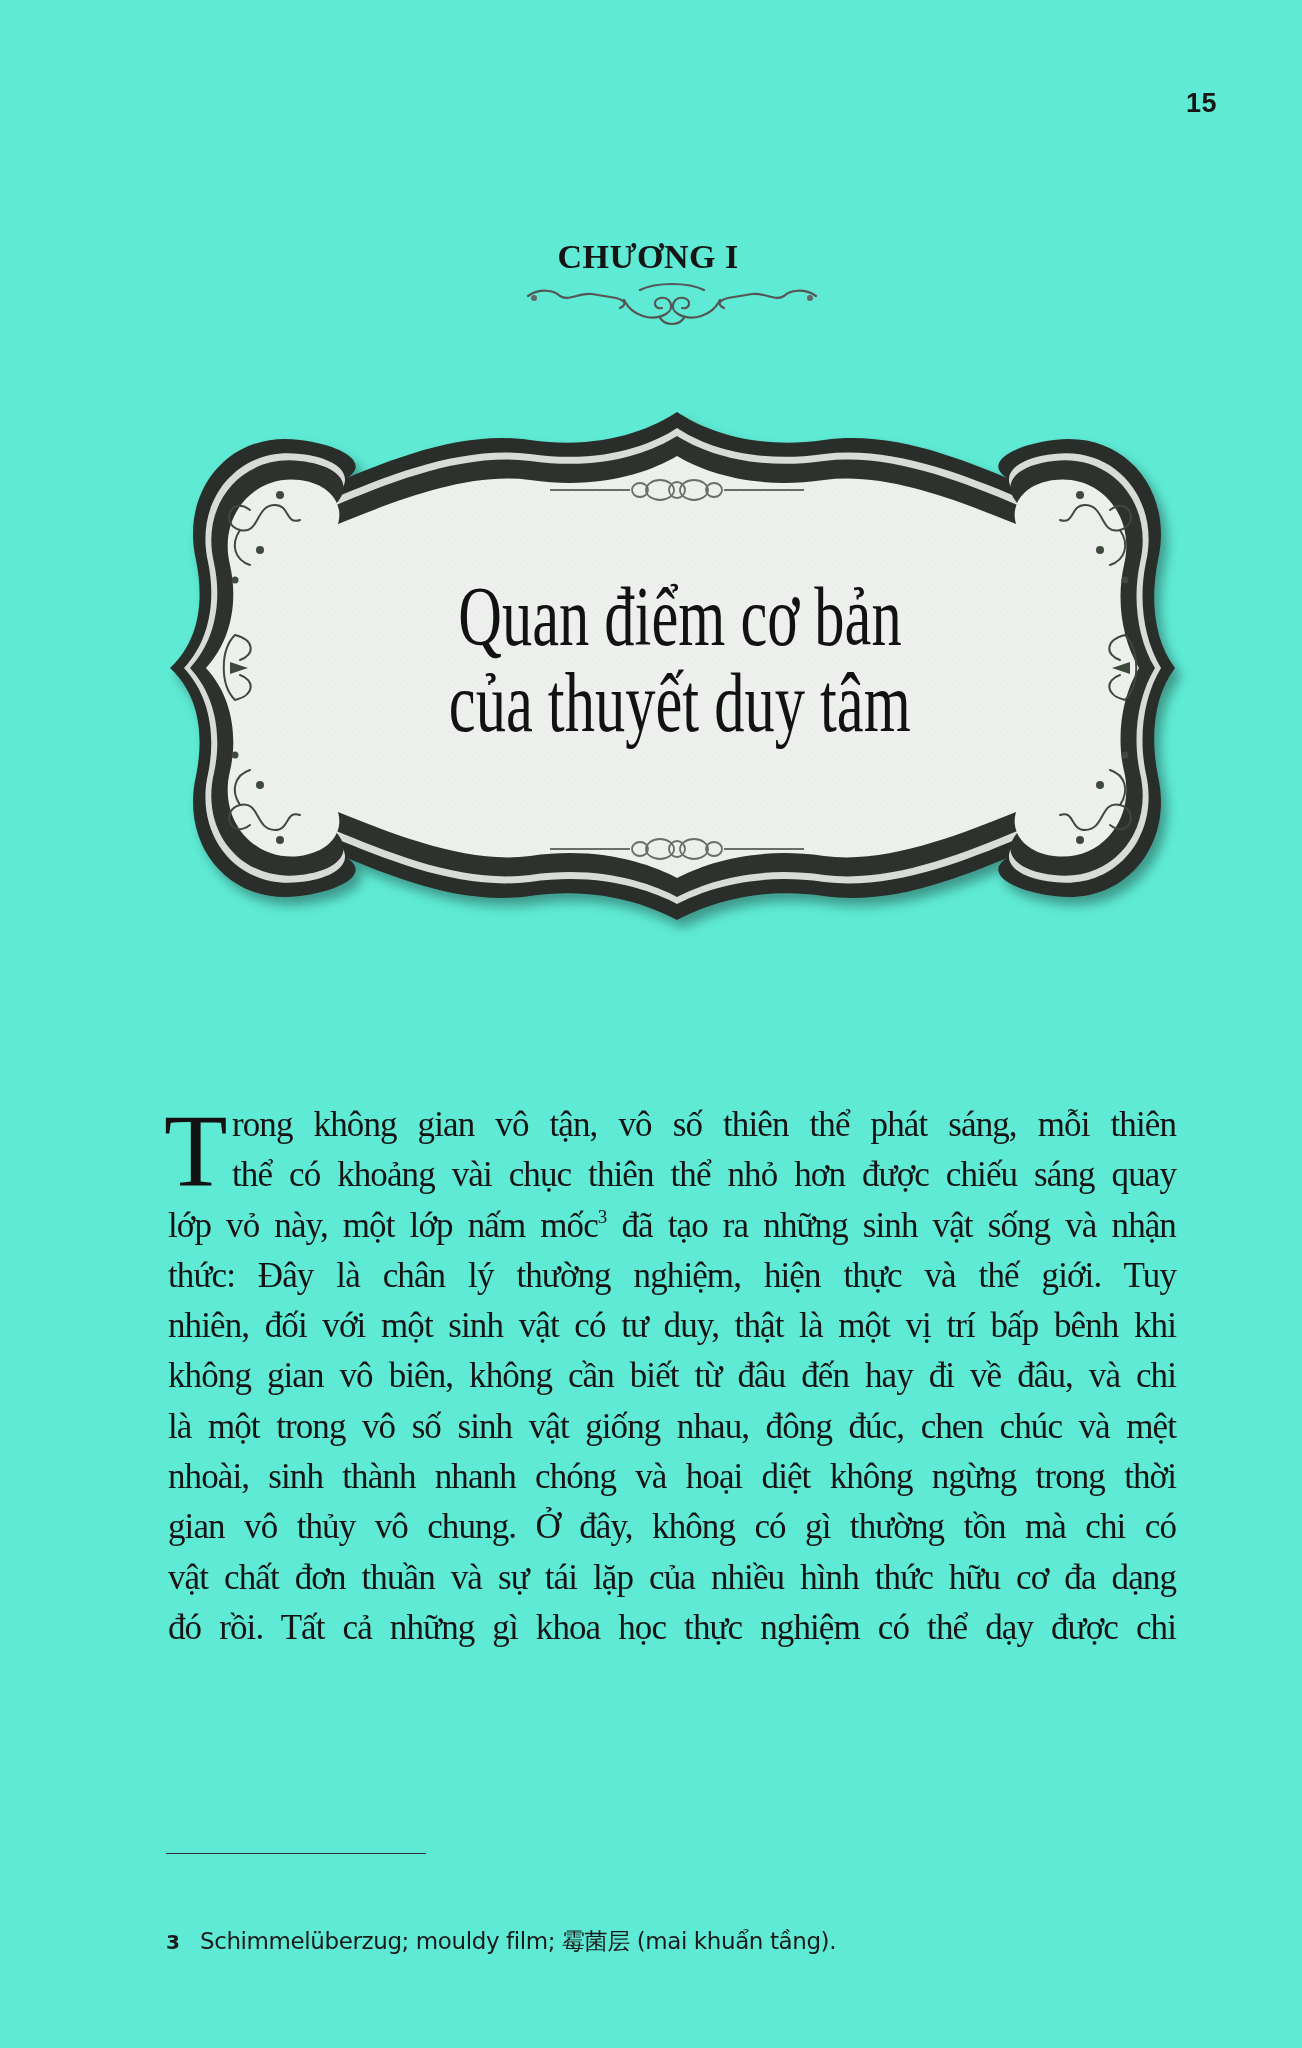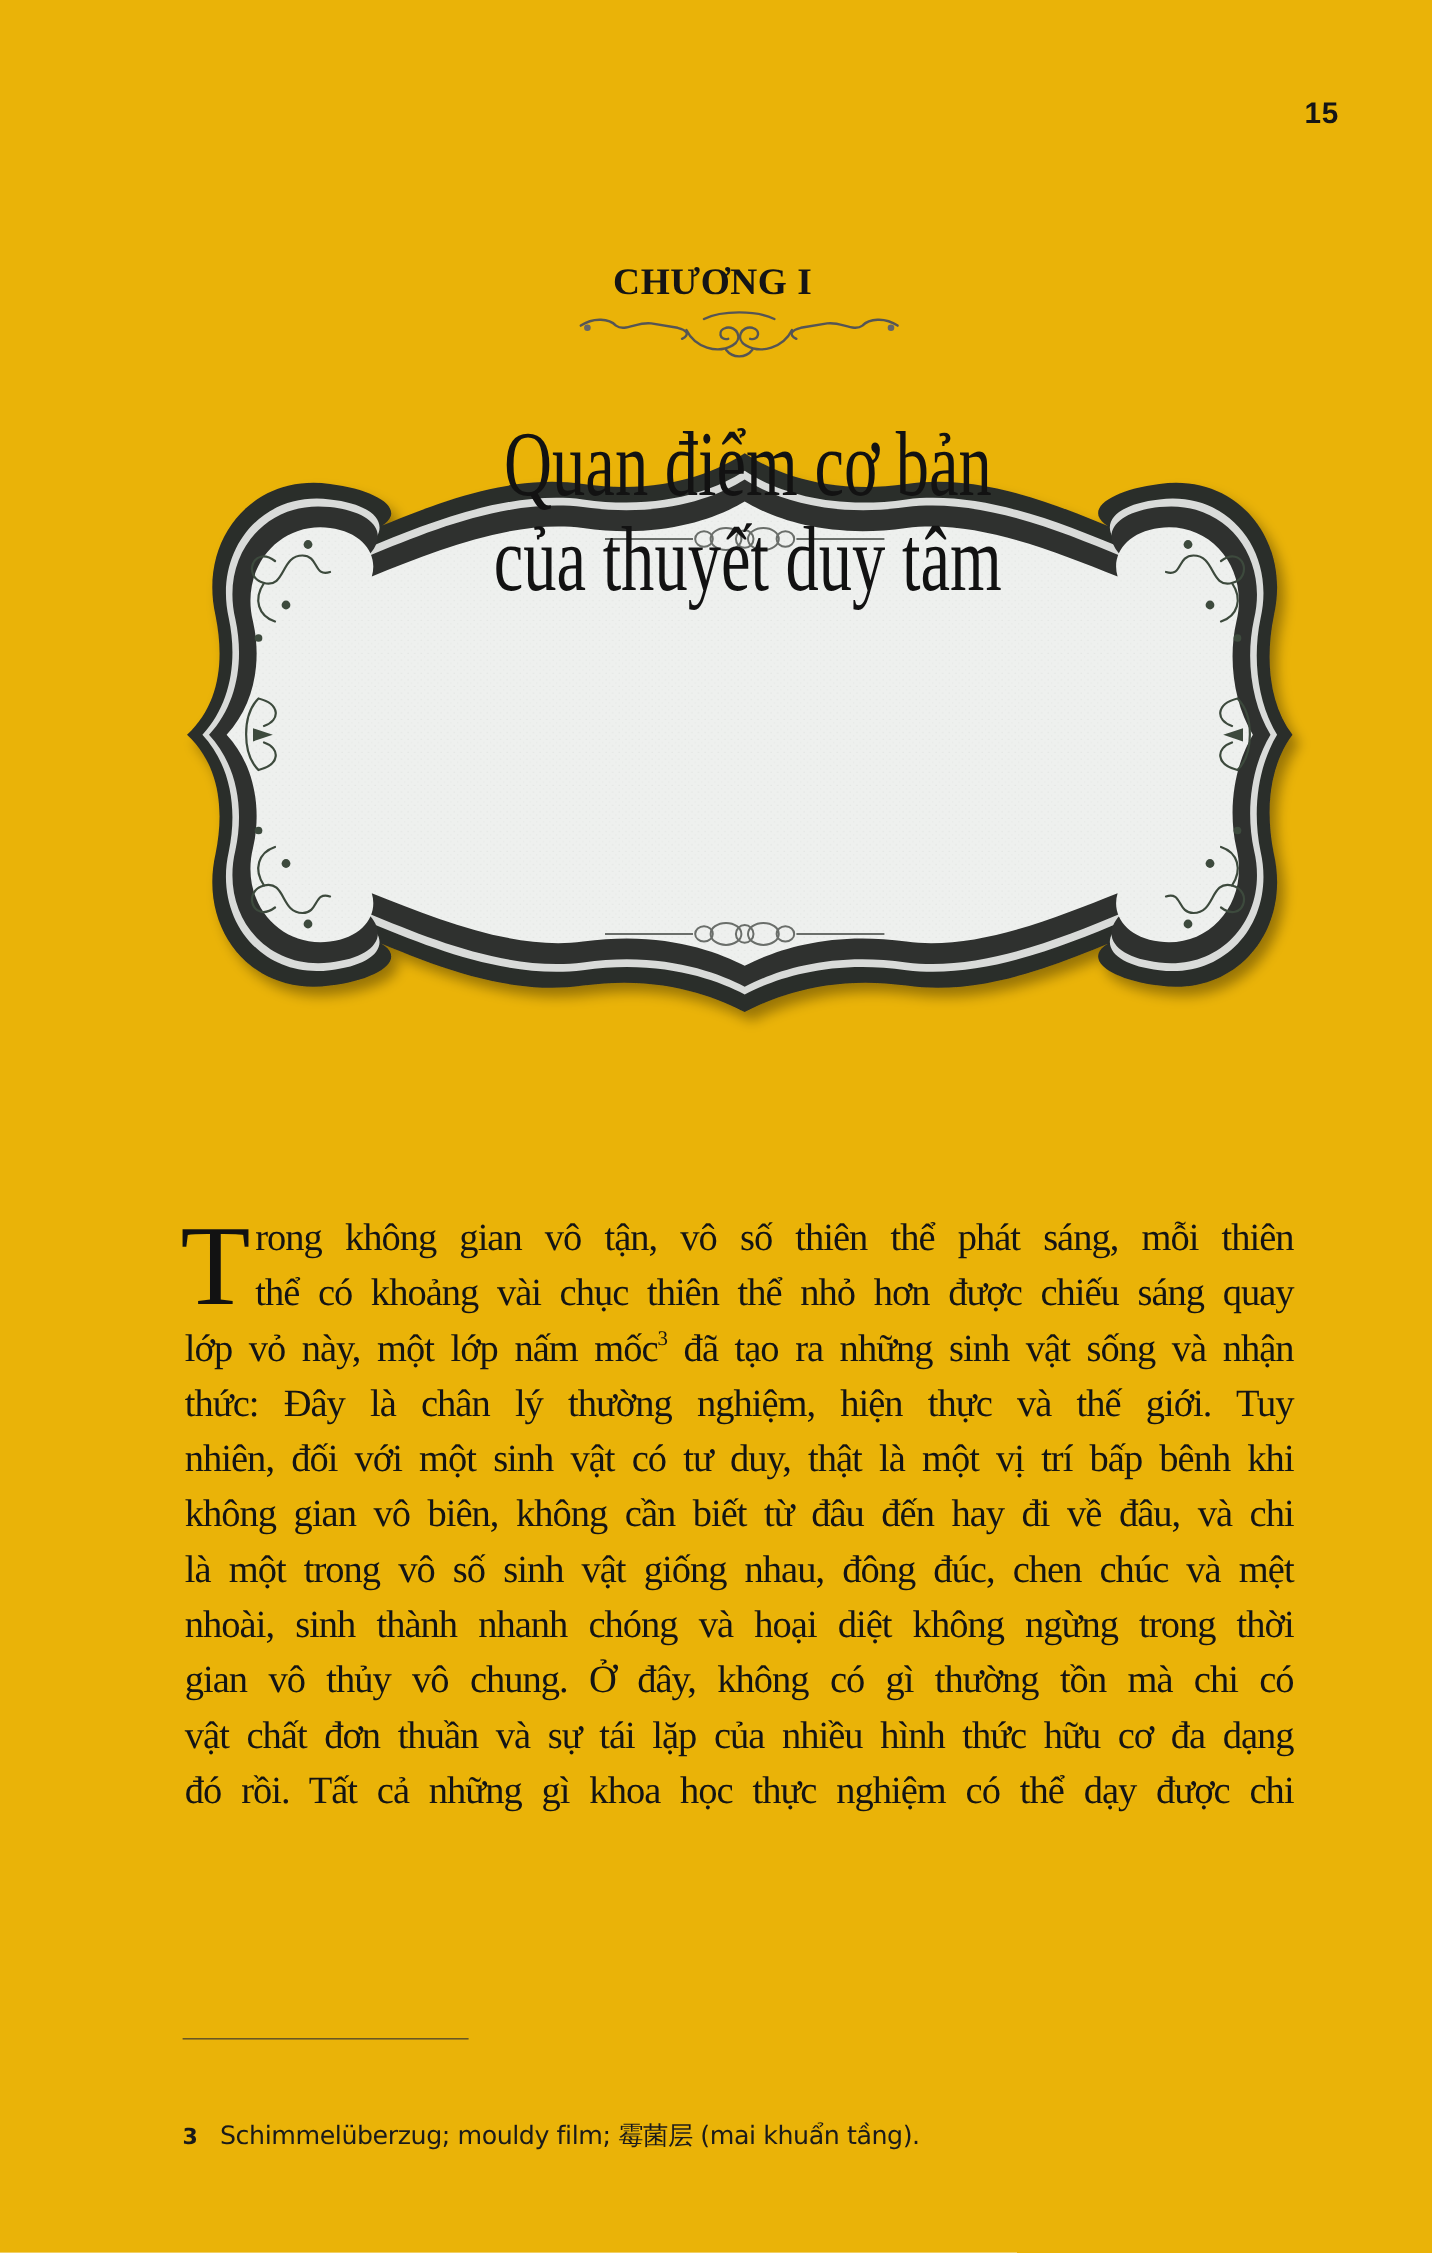--- a/index.html
+++ b/index.html
@@ -13,21 +13,21 @@
     position: relative;
     overflow: hidden;
     font-family: "Liberation Serif", "DejaVu Serif", serif;
     color: #111111;
   }
   .page {
     position: absolute;
     left: 0; top: 0;
     width: 1302px;
     height: 2048px;
-    background: #eab308;
+    background: #5eead4;
   }
   .page-number {
     position: absolute;
     left: 1186px;
     top: 88px;
     font-family: "Liberation Sans", "DejaVu Sans", sans-serif;
     font-weight: bold;
     font-size: 27px;
     letter-spacing: 0.5px;
     color: #161616;
@@ -62,20 +62,21 @@
   .title-frame svg { position: absolute; left: 0; top: 0; }
   .title-text {
     position: absolute;
     left: 160px;
     top: 400px;
     width: 1040px;
     height: 540px;
     display: flex;
     flex-direction: column;
     align-items: center;
+    justify-content: center;
   }
   .title-line {
     display: block;
     font-family: "Liberation Serif", "DejaVu Serif", serif;
     font-size: 84px;
     line-height: 86px;
     color: #121212;
     transform: scaleX(0.72);
     white-space: nowrap;
   }

